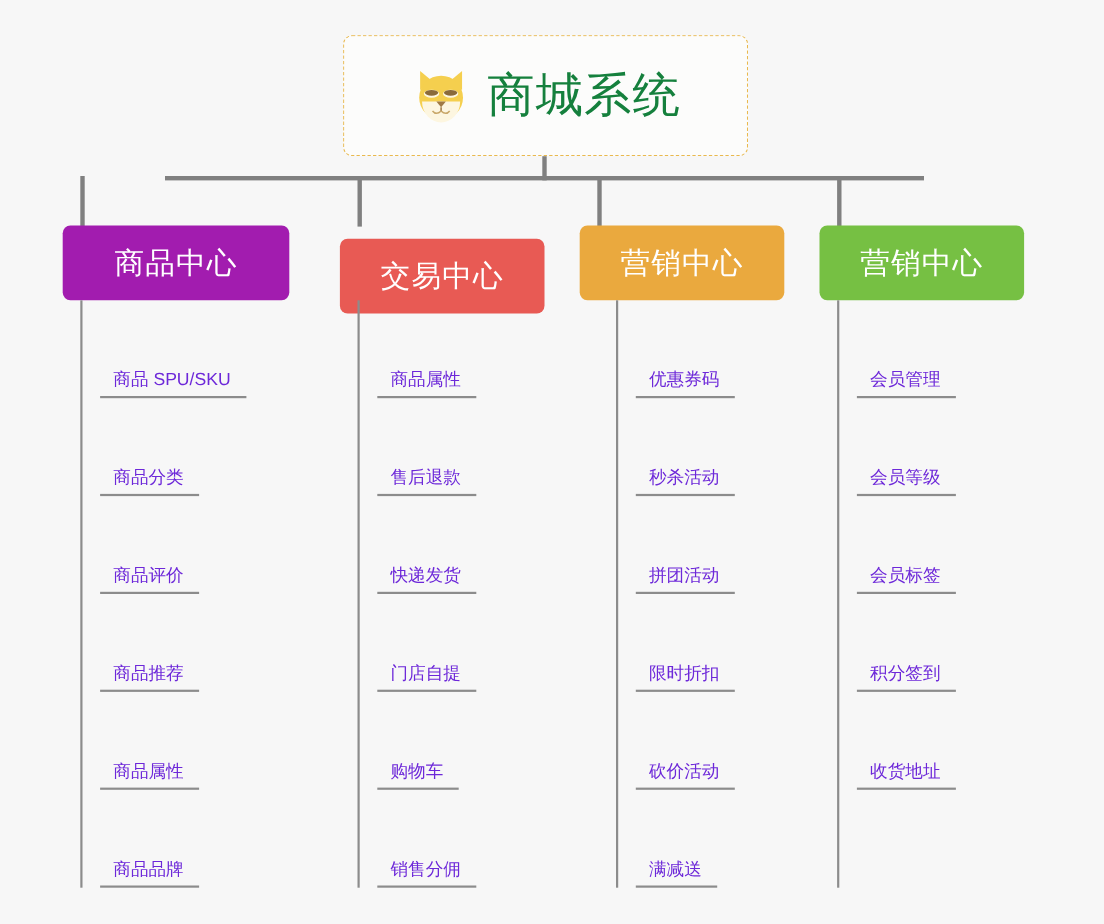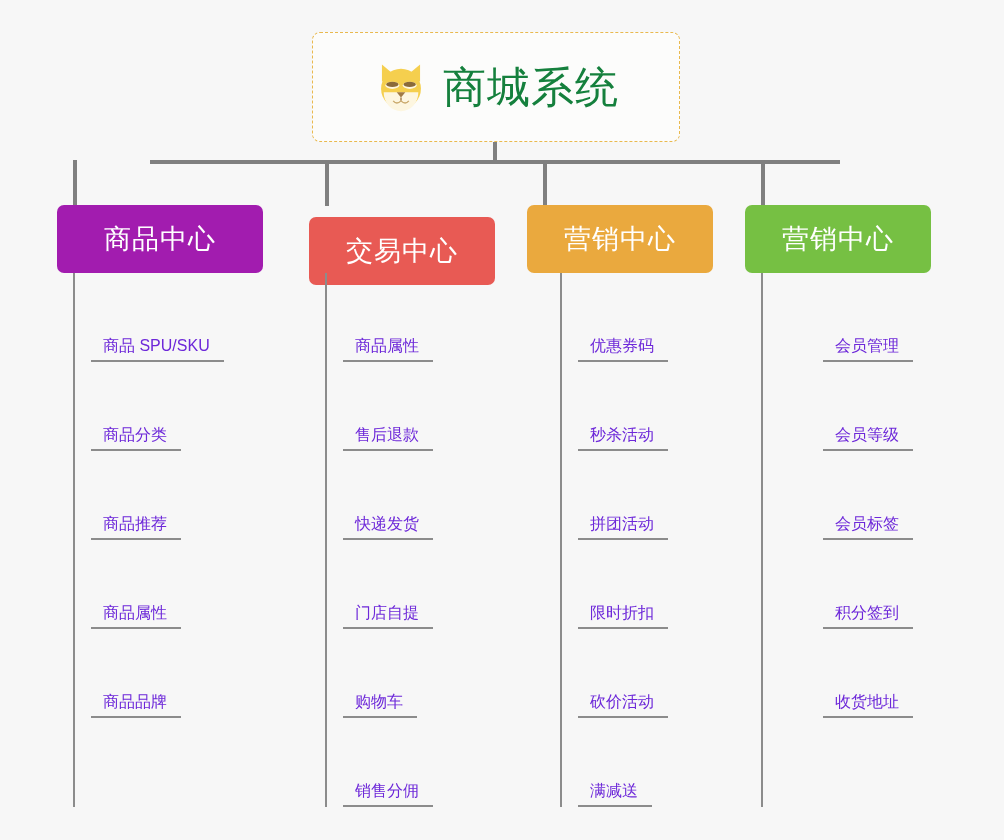--- a/index.html
+++ b/index.html
@@ -155,20 +155,23 @@
     </div>
     <div class="leaf-column" style="left: 73px; height: 534px;">
       <div class="leaf-trunk" style="height: 534px;"></div>
       <div class="leaf-item">
         <span class="leaf-label">商品 SPU/SKU</span>
       </div>
       <div class="leaf-item">
         <span class="leaf-label">商品分类</span>
       </div>
       <div class="leaf-item">
+        <span class="leaf-label">商品评价</span>
+      </div>
+      <div class="leaf-item">
         <span class="leaf-label">商品推荐</span>
       </div>
       <div class="leaf-item">
         <span class="leaf-label">商品属性</span>
       </div>
       <div class="leaf-item">
         <span class="leaf-label">商品品牌</span>
       </div>
     </div>
     <div class="conn conn-drop" style="left: 325px;"></div>
@@ -218,21 +221,21 @@
         <span class="leaf-label">砍价活动</span>
       </div>
       <div class="leaf-item">
         <span class="leaf-label">满减送</span>
       </div>
     </div>
     <div class="conn conn-drop" style="left: 761px;"></div>
     <div class="cat-node" style="left: 745px; width: 186px; background: rgb(118, 192, 67);">
       <span>营销中心</span>
     </div>
-    <div class="leaf-column" style="left: 761px; height: 534px; padding-left: 44px;">
+    <div class="leaf-column" style="left: 761px; height: 534px;">
       <div class="leaf-trunk" style="height: 534px;"></div>
       <div class="leaf-item">
         <span class="leaf-label">会员管理</span>
       </div>
       <div class="leaf-item">
         <span class="leaf-label">会员等级</span>
       </div>
       <div class="leaf-item">
         <span class="leaf-label">会员标签</span>
       </div>

